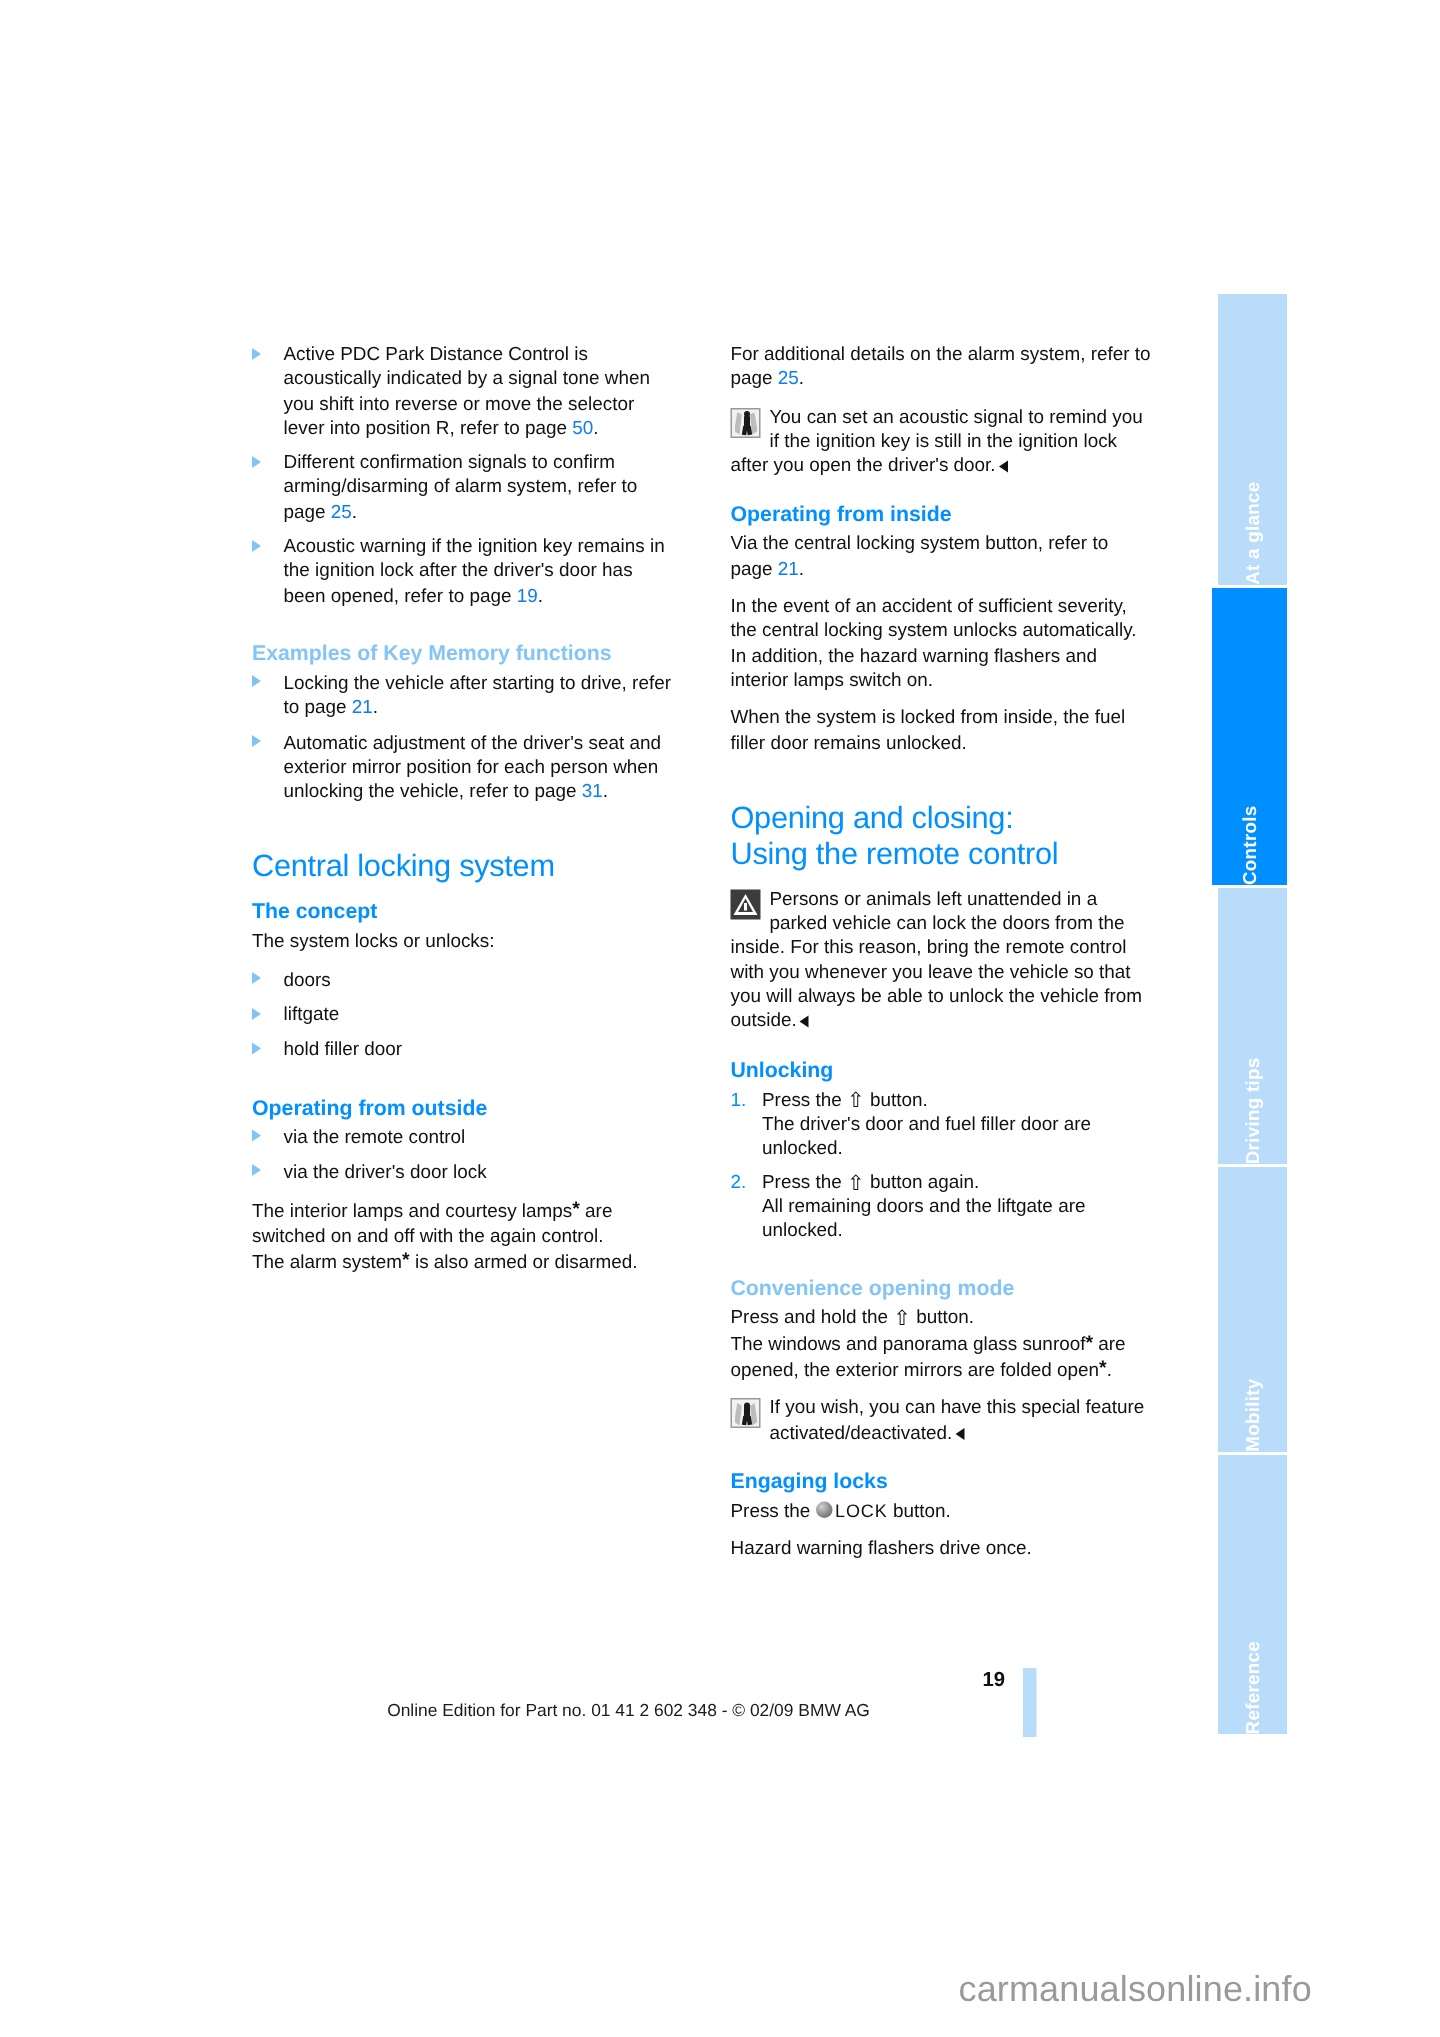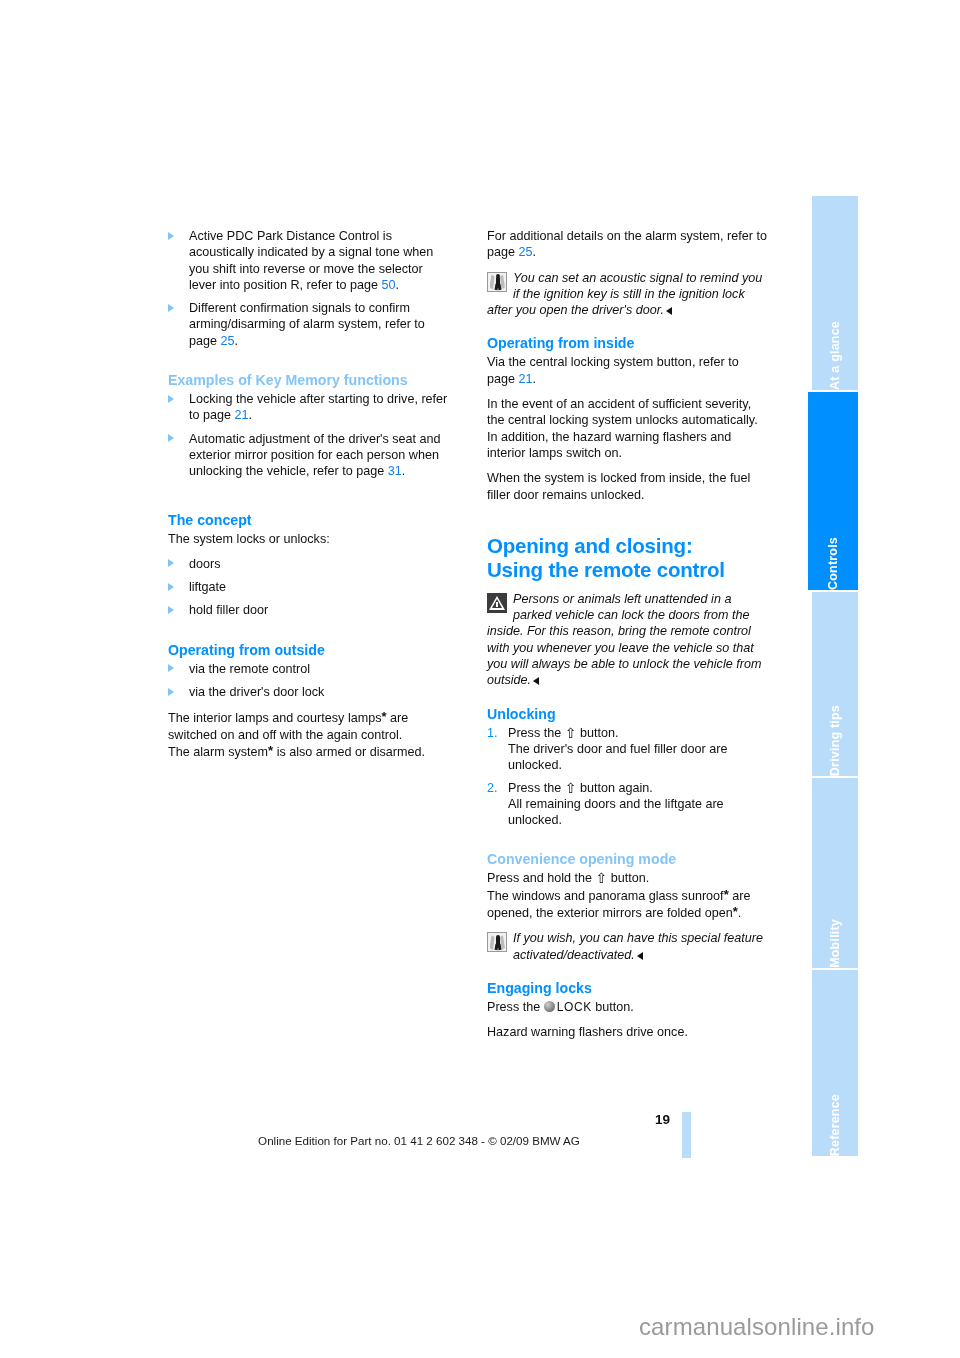--- a/index.html
+++ b/index.html
@@ -71,21 +71,21 @@
     color:#111111;
   }
   .col-left{left:168px;}
   .col-right{left:487px;}
 
   
   h1.sec{
     color:#0090ff;
     font-size:20.5px;
     line-height:24px;
-    font-weight:bold;
+    font-weight:normal;
     margin:0 0 9px 0;
     letter-spacing:-0.2px;
   }
   h2.sub{
     color:#0090ff;
     font-size:14.2px;
     line-height:18px;
     font-weight:bold;
     margin:0 0 2px 0;
   }
@@ -127,21 +127,21 @@
     position:absolute;
     left:0;top:0;
     color:#0090ff;
     font-size:12.6px;
   }
 
   
   .pref{color:#0d7ef0;}
 
   
-  .note{position:relative;margin:0 0 9px 0;font-style:italic;}
+  .note{position:relative;margin:0 0 9px 0;}
   .note .noteico{
     float:left;
     margin:2px 6px 0 0;
     width:20px;height:20px;
   }
   .note p{margin:0;}
 
   
   .ico-service{
     width:20px;height:20px;
@@ -316,39 +316,44 @@
 
     <ul class="bul">
       <li>
         <span class="tri"></span>
         <span>Active PDC Park Distance Control is acoustically indicated by a signal tone when you shift into reverse or move the selector lever into position R, refer to page </span><span class="pref">50</span><span>.</span>
       </li>
       <li>
         <span class="tri"></span>
         <span>Different confirmation signals to confirm arming/disarming of alarm system, refer to page </span><span class="pref">25</span><span>.</span>
       </li>
+      <li>
+        <span class="tri"></span>
+        <span>Acoustic warning if the ignition key remains in the ignition lock after the driver's door has been opened, refer to page </span><span class="pref">19</span><span>.</span>
+      </li>
     </ul>
 
     <div class="spacer-md"></div>
 
     <h3 class="subsub">Examples of Key Memory functions</h3>
 
     <ul class="bul">
       <li>
         <span class="tri"></span>
         <span>Locking the vehicle after starting to drive, refer to page </span><span class="pref">21</span><span>.</span>
       </li>
       <li>
         <span class="tri"></span>
         <span>Automatic adjustment of the driver's seat and exterior mirror position for each person when unlocking the vehicle, refer to page </span><span class="pref">31</span><span>.</span>
       </li>
     </ul>
 
     <div class="spacer-lg"></div>
 
+    <h1 class="sec">Central locking system</h1>
 
     <h2 class="sub">The concept</h2>
     <p>The system locks or unlocks:</p>
 
     <ul class="bul">
       <li>
         <span class="tri"></span>
         <span>doors</span>
       </li>
       <li>

